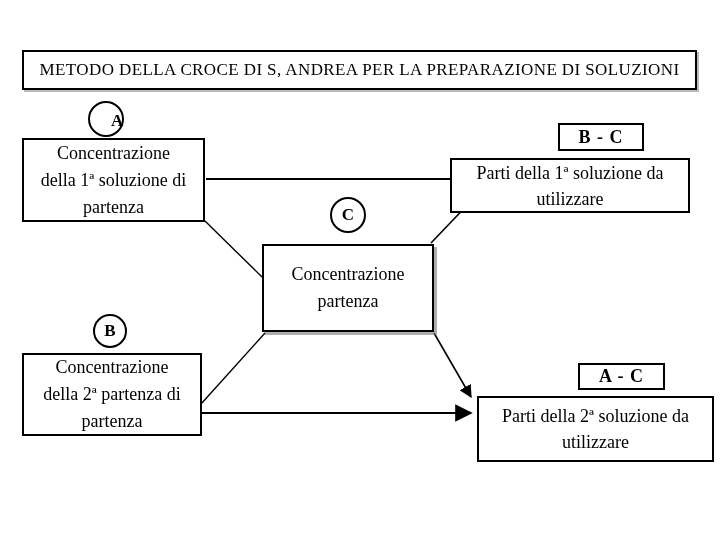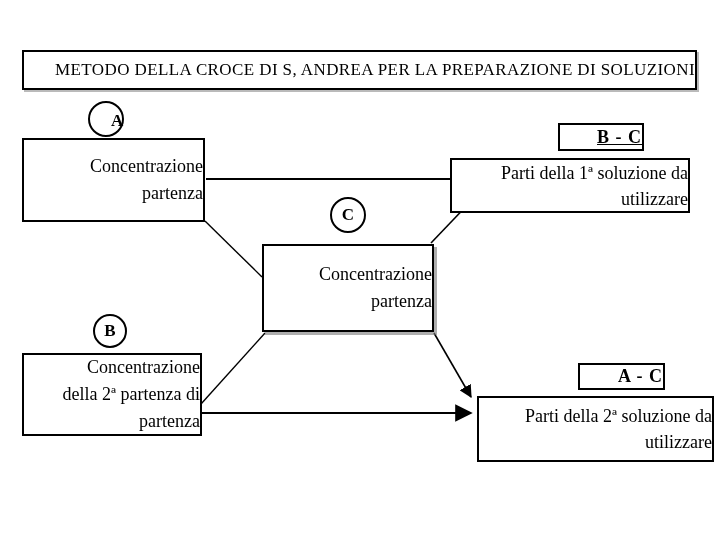--- a/index.html
+++ b/index.html
@@ -18,41 +18,41 @@
     width: 720px; height: 540px;
     z-index: 1;
   }
   .box {
     position: absolute;
     background: #ffffff;
     border: 2px solid #000000;
     box-sizing: border-box;
     display: flex;
     flex-direction: column;
-    align-items: flex-end;
+    align-items: center;
     justify-content: center;
     text-align: center;
     z-index: 2;
   }
   .box .ln { display: block; }
   .title-box {
     left: 22px; top: 50px; width: 675px; height: 40px;
     font-size: 17px;
     letter-spacing: 0.4px;
     box-shadow: 2px 2px 0 rgba(130,130,130,0.55);
   }
   .box-a { left: 22px; top: 138px; width: 183px; height: 84px; font-size: 18px; line-height: 27px; }
   .box-b { left: 22px; top: 353px; width: 180px; height: 83px; font-size: 18px; line-height: 27px; }
   .box-c {
     left: 262px; top: 244px; width: 172px; height: 88px;
     font-size: 18px; line-height: 27px;
     box-shadow: 3px 3px 0 rgba(120,120,120,0.6);
   }
   .formula-box { font-weight: bold; font-size: 18px; letter-spacing: 1px; }
-  .formula-1 { left: 558px; top: 123px; width: 86px; height: 28px; text-decoration: underline; }
+  .formula-1 { left: 558px; top: 123px; width: 86px; height: 28px; }
   .formula-2 { left: 558px; top: 363px; width: 87px; height: 27px; margin-left: 20px; }
   .result-box { font-size: 18px; line-height: 26px; }
   .result-1 { left: 450px; top: 158px; width: 240px; height: 55px; }
   .result-2 { left: 477px; top: 396px; width: 237px; height: 66px; }
   .badge {
     position: absolute;
     background: #ffffff;
     border: 2px solid #000000;
     border-radius: 50%;
     box-sizing: border-box;
@@ -89,20 +89,21 @@
 
   <div class="box title-box">
     <span class="ln">METODO DELLA CROCE DI S, ANDREA PER LA PREPARAZIONE DI SOLUZIONI</span>
   </div>
 
   <div class="badge badge-a">
     <span class="badge-letter">A</span>
   </div>
   <div class="box box-a">
     <span class="ln">Concentrazione</span>
+    <span class="ln">della 1ª soluzione di</span>
     <span class="ln">partenza</span>
   </div>
 
   <div class="badge badge-c">
     <span>C</span>
   </div>
   <div class="box box-c">
     <span class="ln">Concentrazione</span>
     <span class="ln">partenza</span>
   </div>

